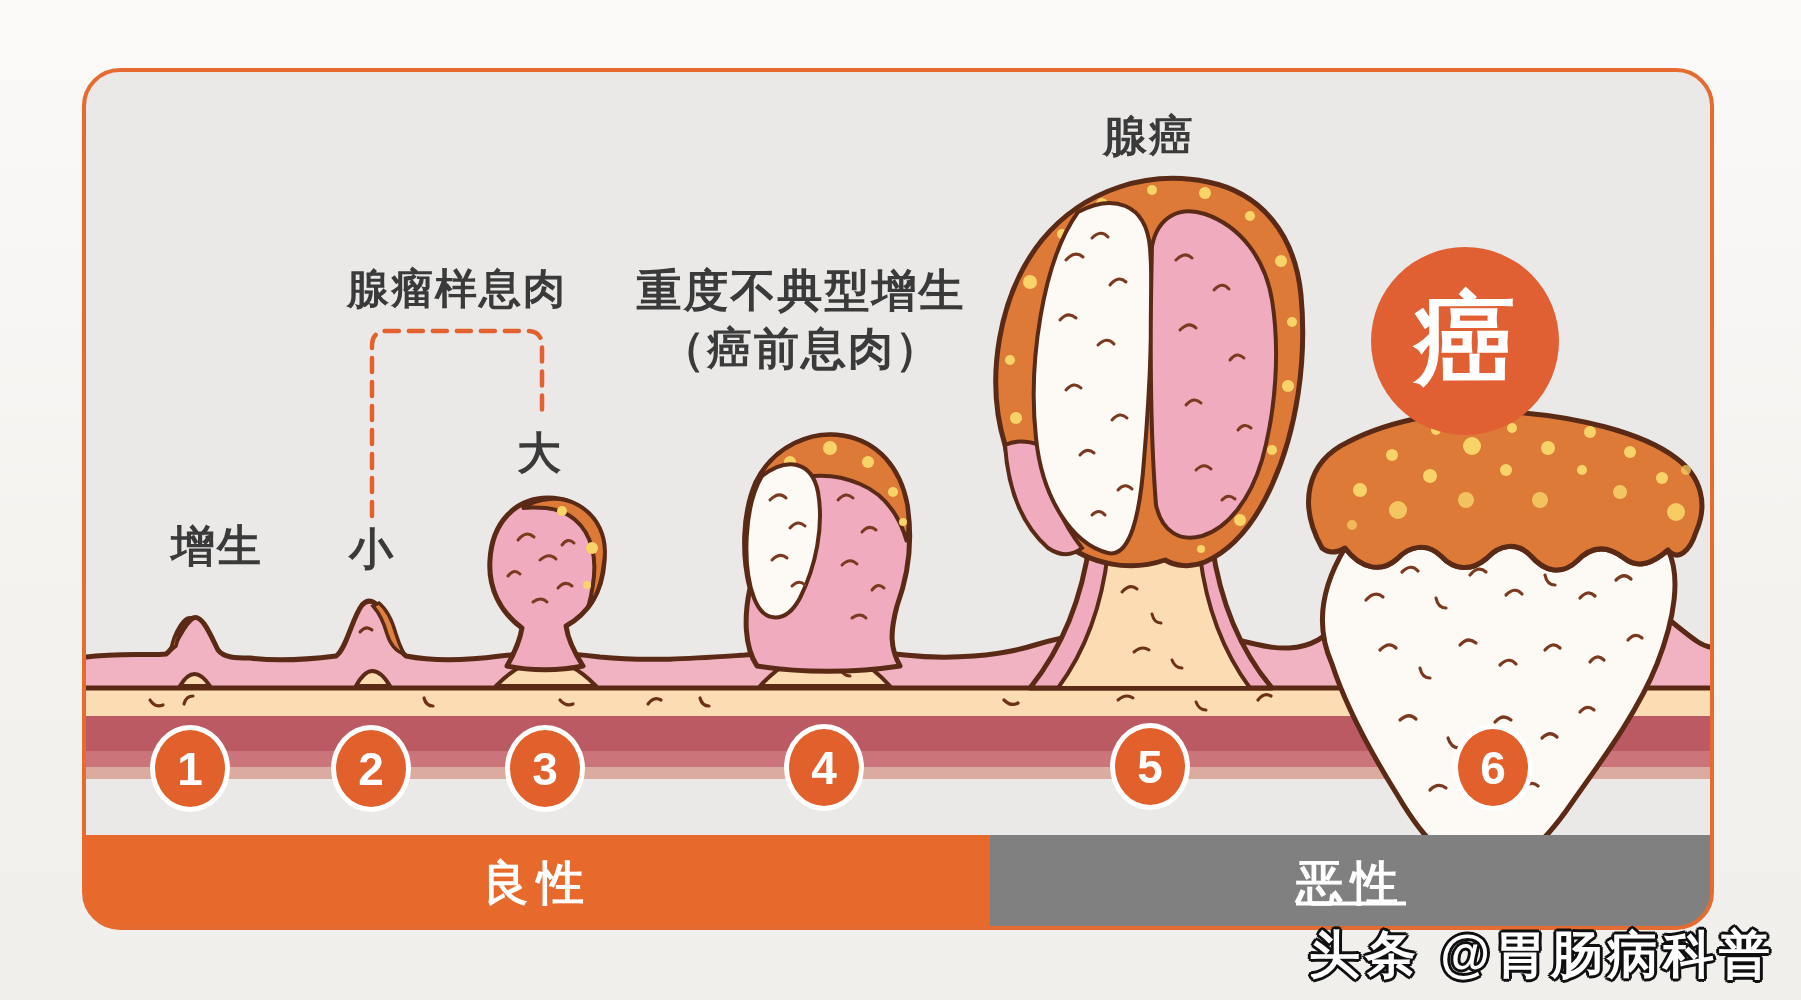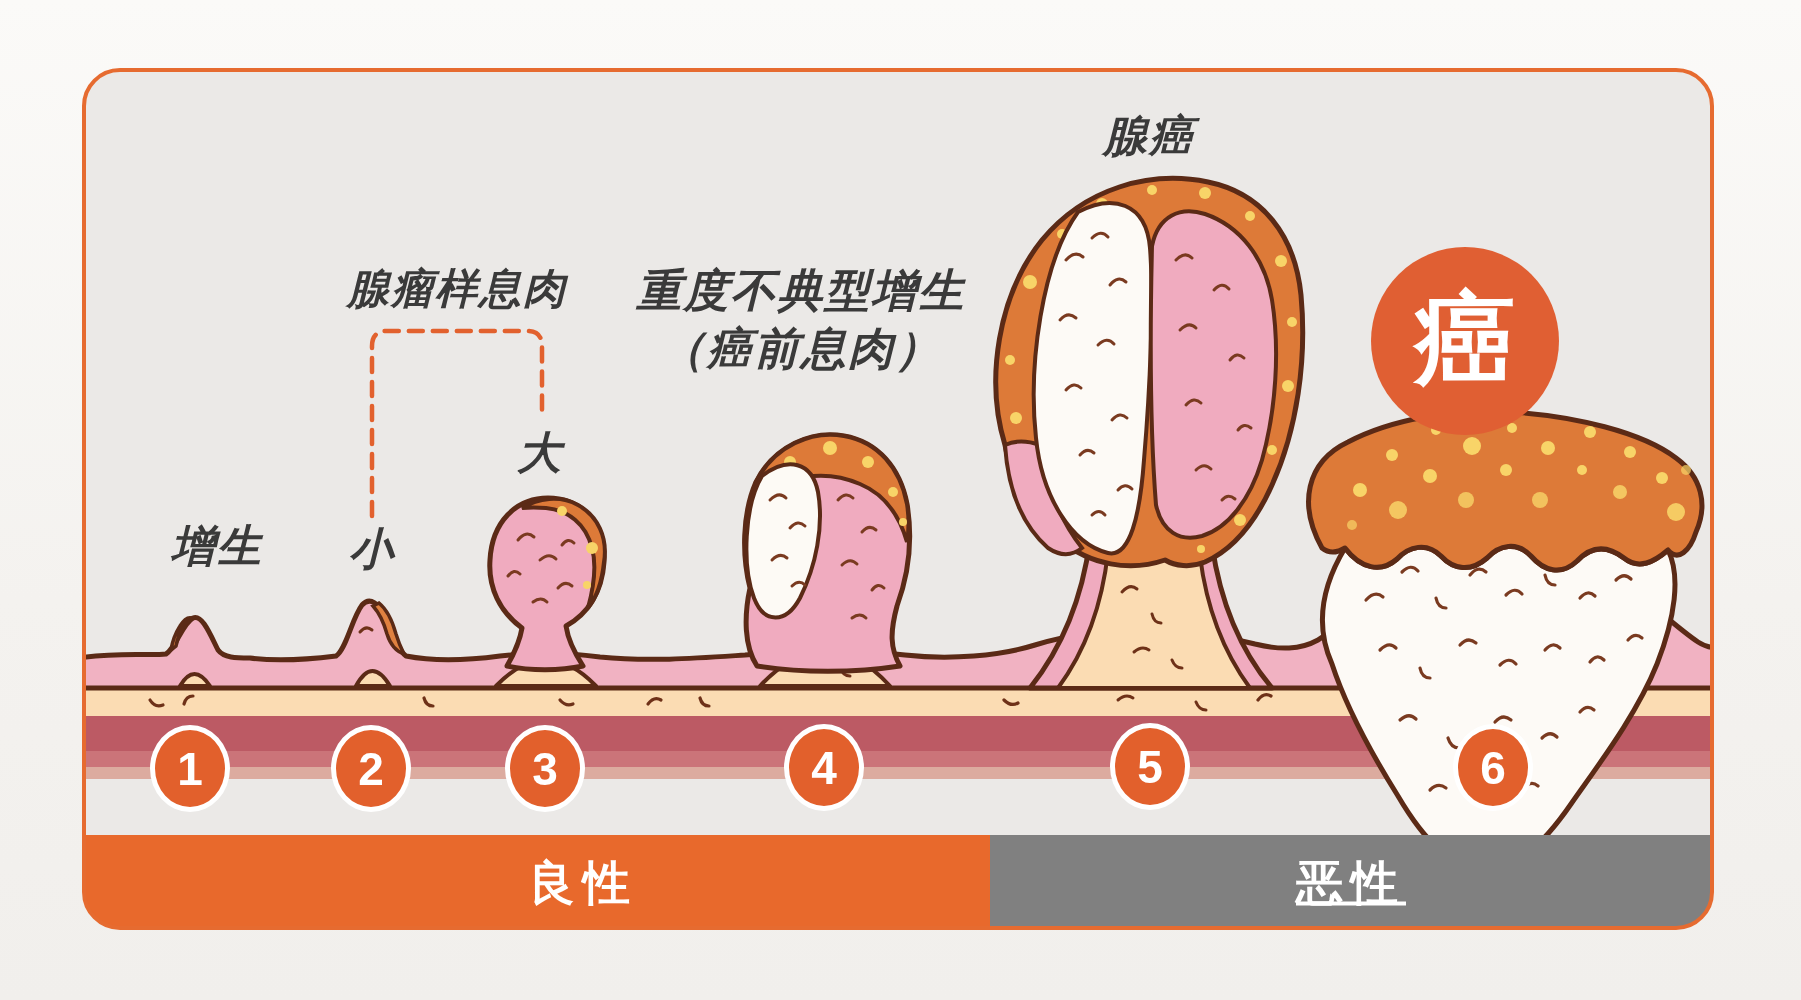--- a/index.html
+++ b/index.html
@@ -4,21 +4,21 @@
 <style>
   html,body{margin:0;padding:0;}
   .stage{
     position:relative;width:1801px;height:1000px;overflow:hidden;
     background:linear-gradient(180deg,#fbfaf8 0%,#f4f2ef 60%,#f1efec 100%);
     font-family:"Liberation Sans","DejaVu Sans",sans-serif;
   }
   .stage svg{position:absolute;left:0;top:0;}
   .lbl{
     position:absolute;transform:translate(-50%,-50%);
-    color:#3a3a3a;font-weight:700;white-space:nowrap;letter-spacing:2px;font-style:italic;
+    color:#3a3a3a;font-weight:700;white-space:nowrap;letter-spacing:2px;
   }
   .lbl.s44{font-size:44px;}
   .lbl.s42{font-size:42px;}
   .lbl.two{font-size:45px;text-align:center;line-height:1.28;}
   .marker{
     position:absolute;width:80px;height:87px;margin-left:-40px;margin-top:-43px;
     background:#e2602c;border:5px solid #ffffff;border-radius:50%;
     box-sizing:border-box;display:flex;align-items:center;justify-content:center;
     color:#ffffff;font-size:46px;font-weight:700;
   }
@@ -297,16 +297,17 @@
     <span>癌</span>
   </div>
 
   <div class="marker" style="left:190px;top:768px;">1</div>
   <div class="marker" style="left:371px;top:768px;">2</div>
   <div class="marker" style="left:545px;top:768px;">3</div>
   <div class="marker" style="left:824px;top:767px;">4</div>
   <div class="marker" style="left:1150px;top:766px;">5</div>
   <div class="marker" style="left:1493px;top:767px;">6</div>
 
-  <div class="bar-label" style="left:537px;top:883px;margin-left:46px;">良性</div>
+  <div class="bar-label" style="left:537px;top:883px;">良性</div>
   <div class="bar-label" style="left:1351px;top:883px;text-decoration:underline;">恶性</div>
 
+  <div class="watermark">头条 @胃肠病科普</div>
 </div>
 
 </body></html>

